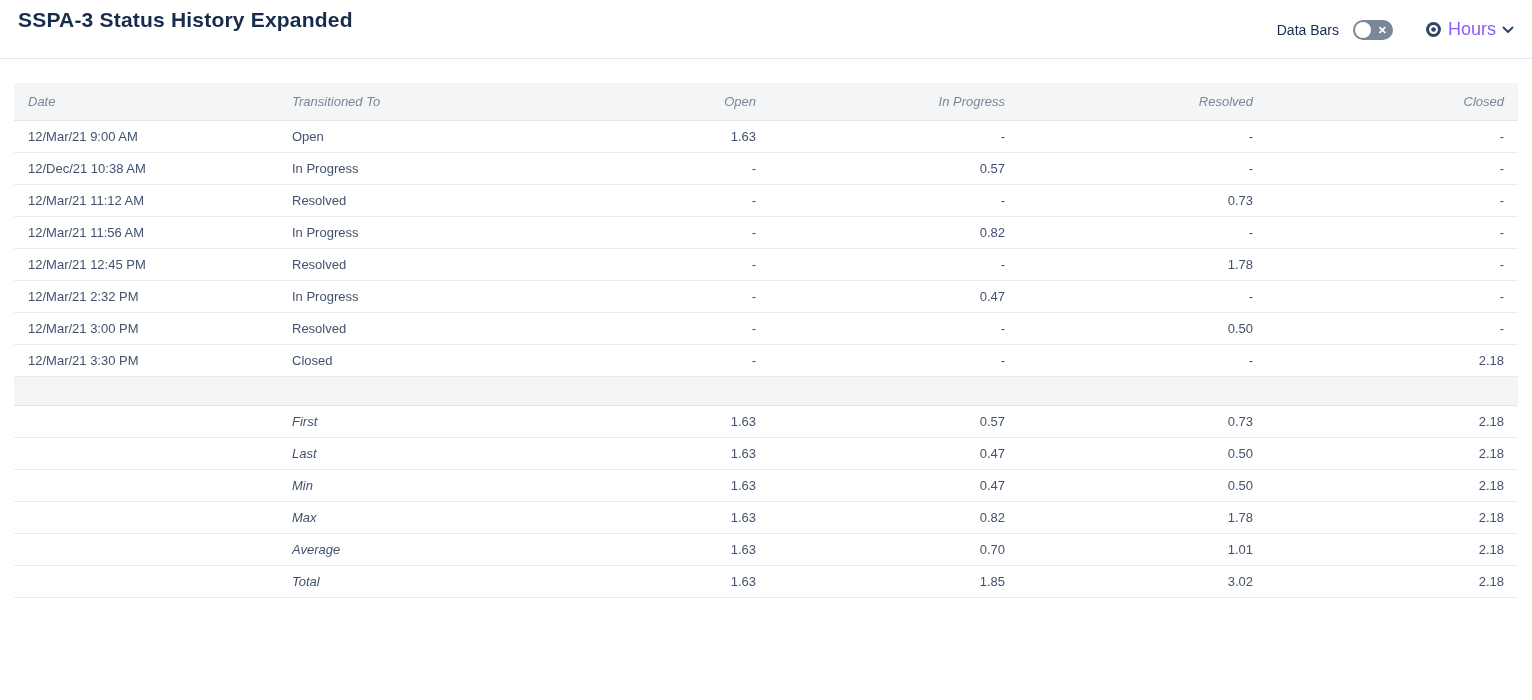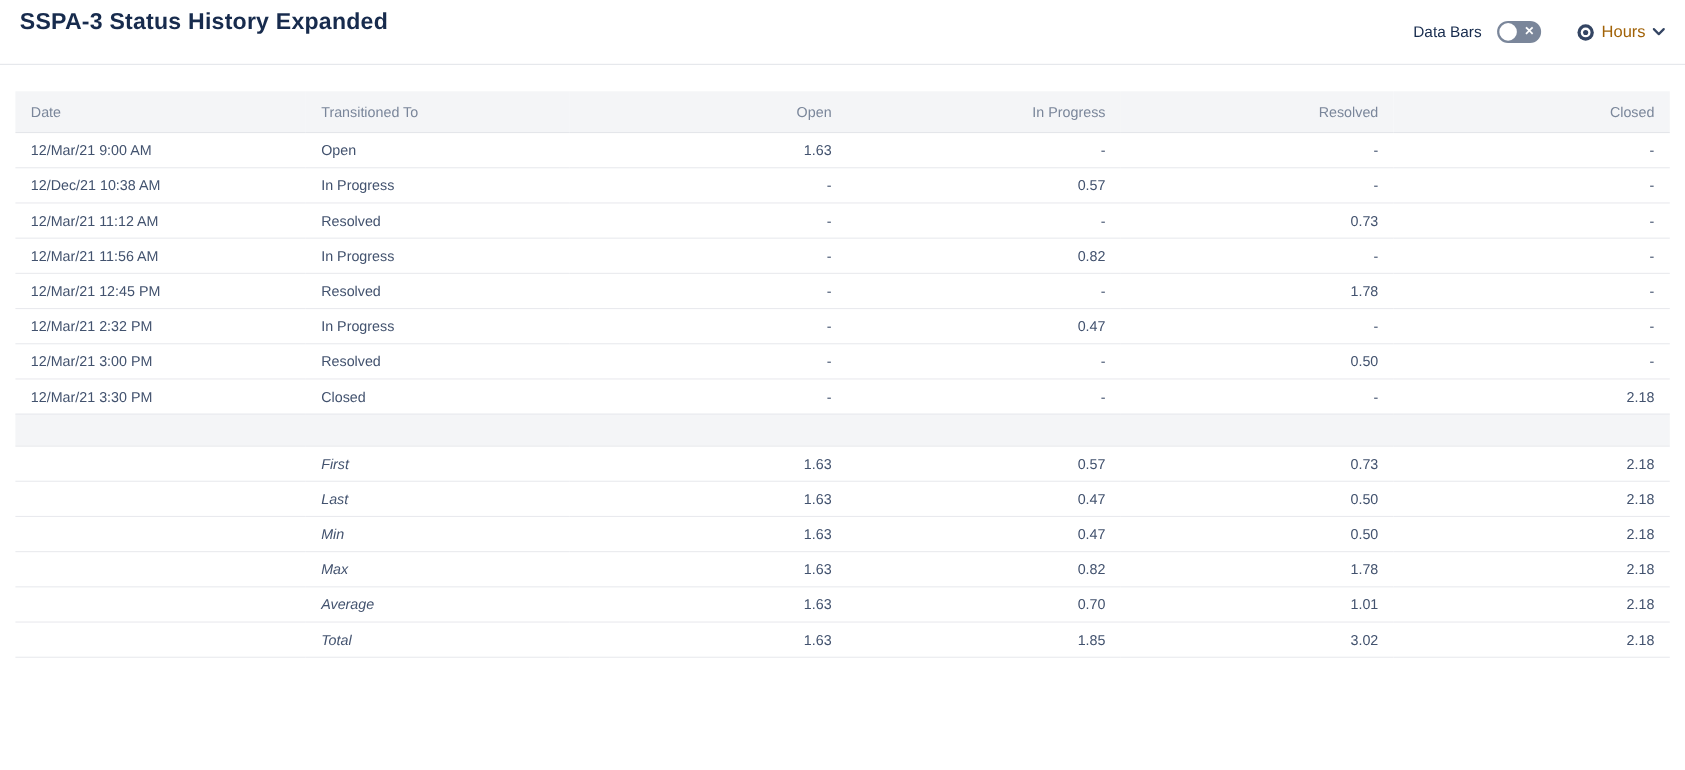--- a/index.html
+++ b/index.html
@@ -36,34 +36,35 @@
   }
   .toggle .x-mark {
     position: absolute; right: 6px; top: 3px; color: #ffffff;
     font-size: 11px; font-weight: 700; line-height: 14px;
   }
   .units {
     display: flex; align-items: center; gap: 6px; margin-left: 22px;
     background: none; border: none; cursor: pointer;
     font-family: "Liberation Sans", sans-serif;
   }
-  .units .units-text { font-size: 15px; color: #a16207; }
+  .units .units-text { font-size: 18px; color: #8b5cf6; }
   
   .table-wrap { margin: 24px 14px 0 14px; }
   table { border-collapse: collapse; table-layout: fixed; width: 1504px; }
   col.c-date { width: 264px; }
   col.c-trans { width: 240px; }
   col.c-open { width: 252px; }
   col.c-prog { width: 249px; }
   col.c-res  { width: 248px; }
   col.c-clo  { width: 251px; }
   thead th {
     background: #f4f5f7; color: #7a869a; font-weight: 400; font-size: 13px;
     height: 37px; padding: 0 14px; text-align: left; white-space: nowrap;
     border-bottom: 1px solid #e4e6ea;
+    font-style: italic;
   }
   thead th.num { text-align: right; }
   tbody td {
     height: 32px; padding: 0 14px; font-size: 13px; color: #42526e;
     border-bottom: 1px solid #e9eaee; white-space: nowrap; background: #fff;
   }
   td.num { text-align: right; }
   tr.spacer-row td {
     background: #f4f5f7; height: 29px; border-bottom: 1px solid #e4e6ea;
     border-top: 1px solid #e4e6ea;

